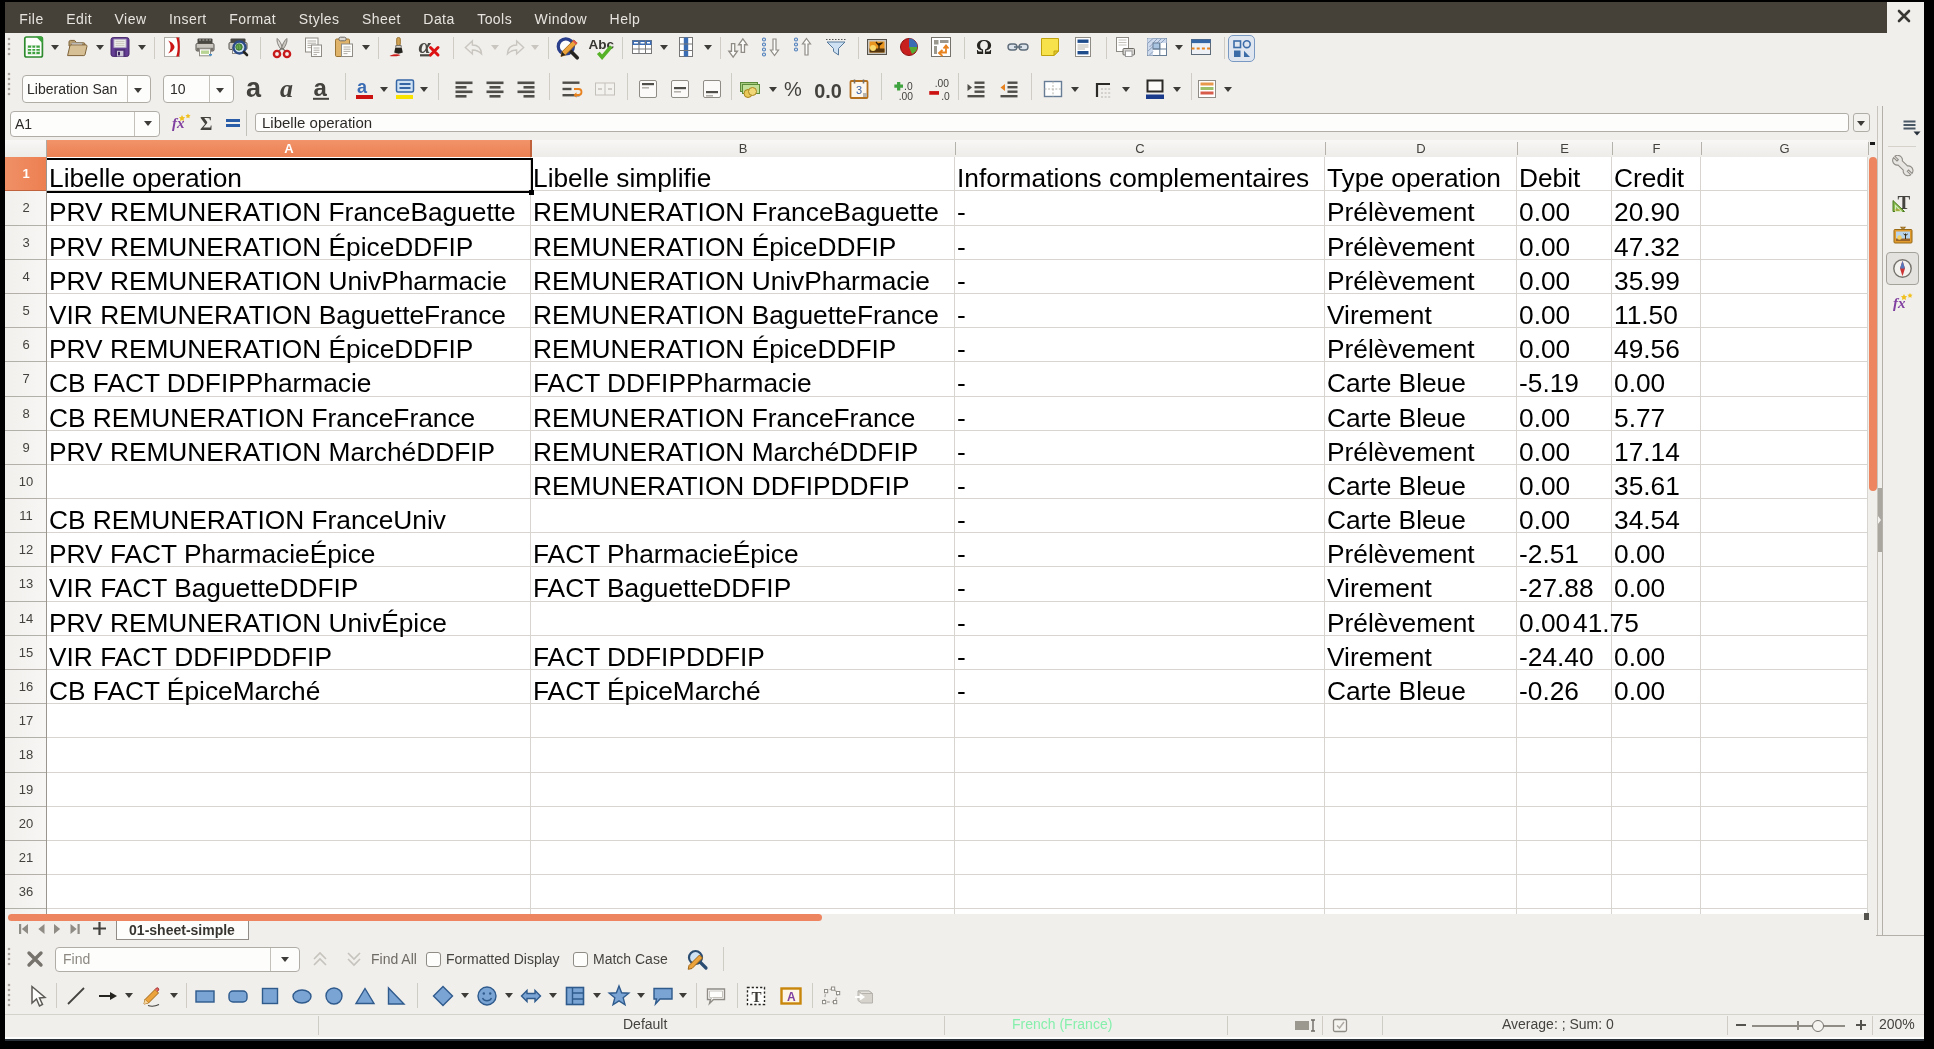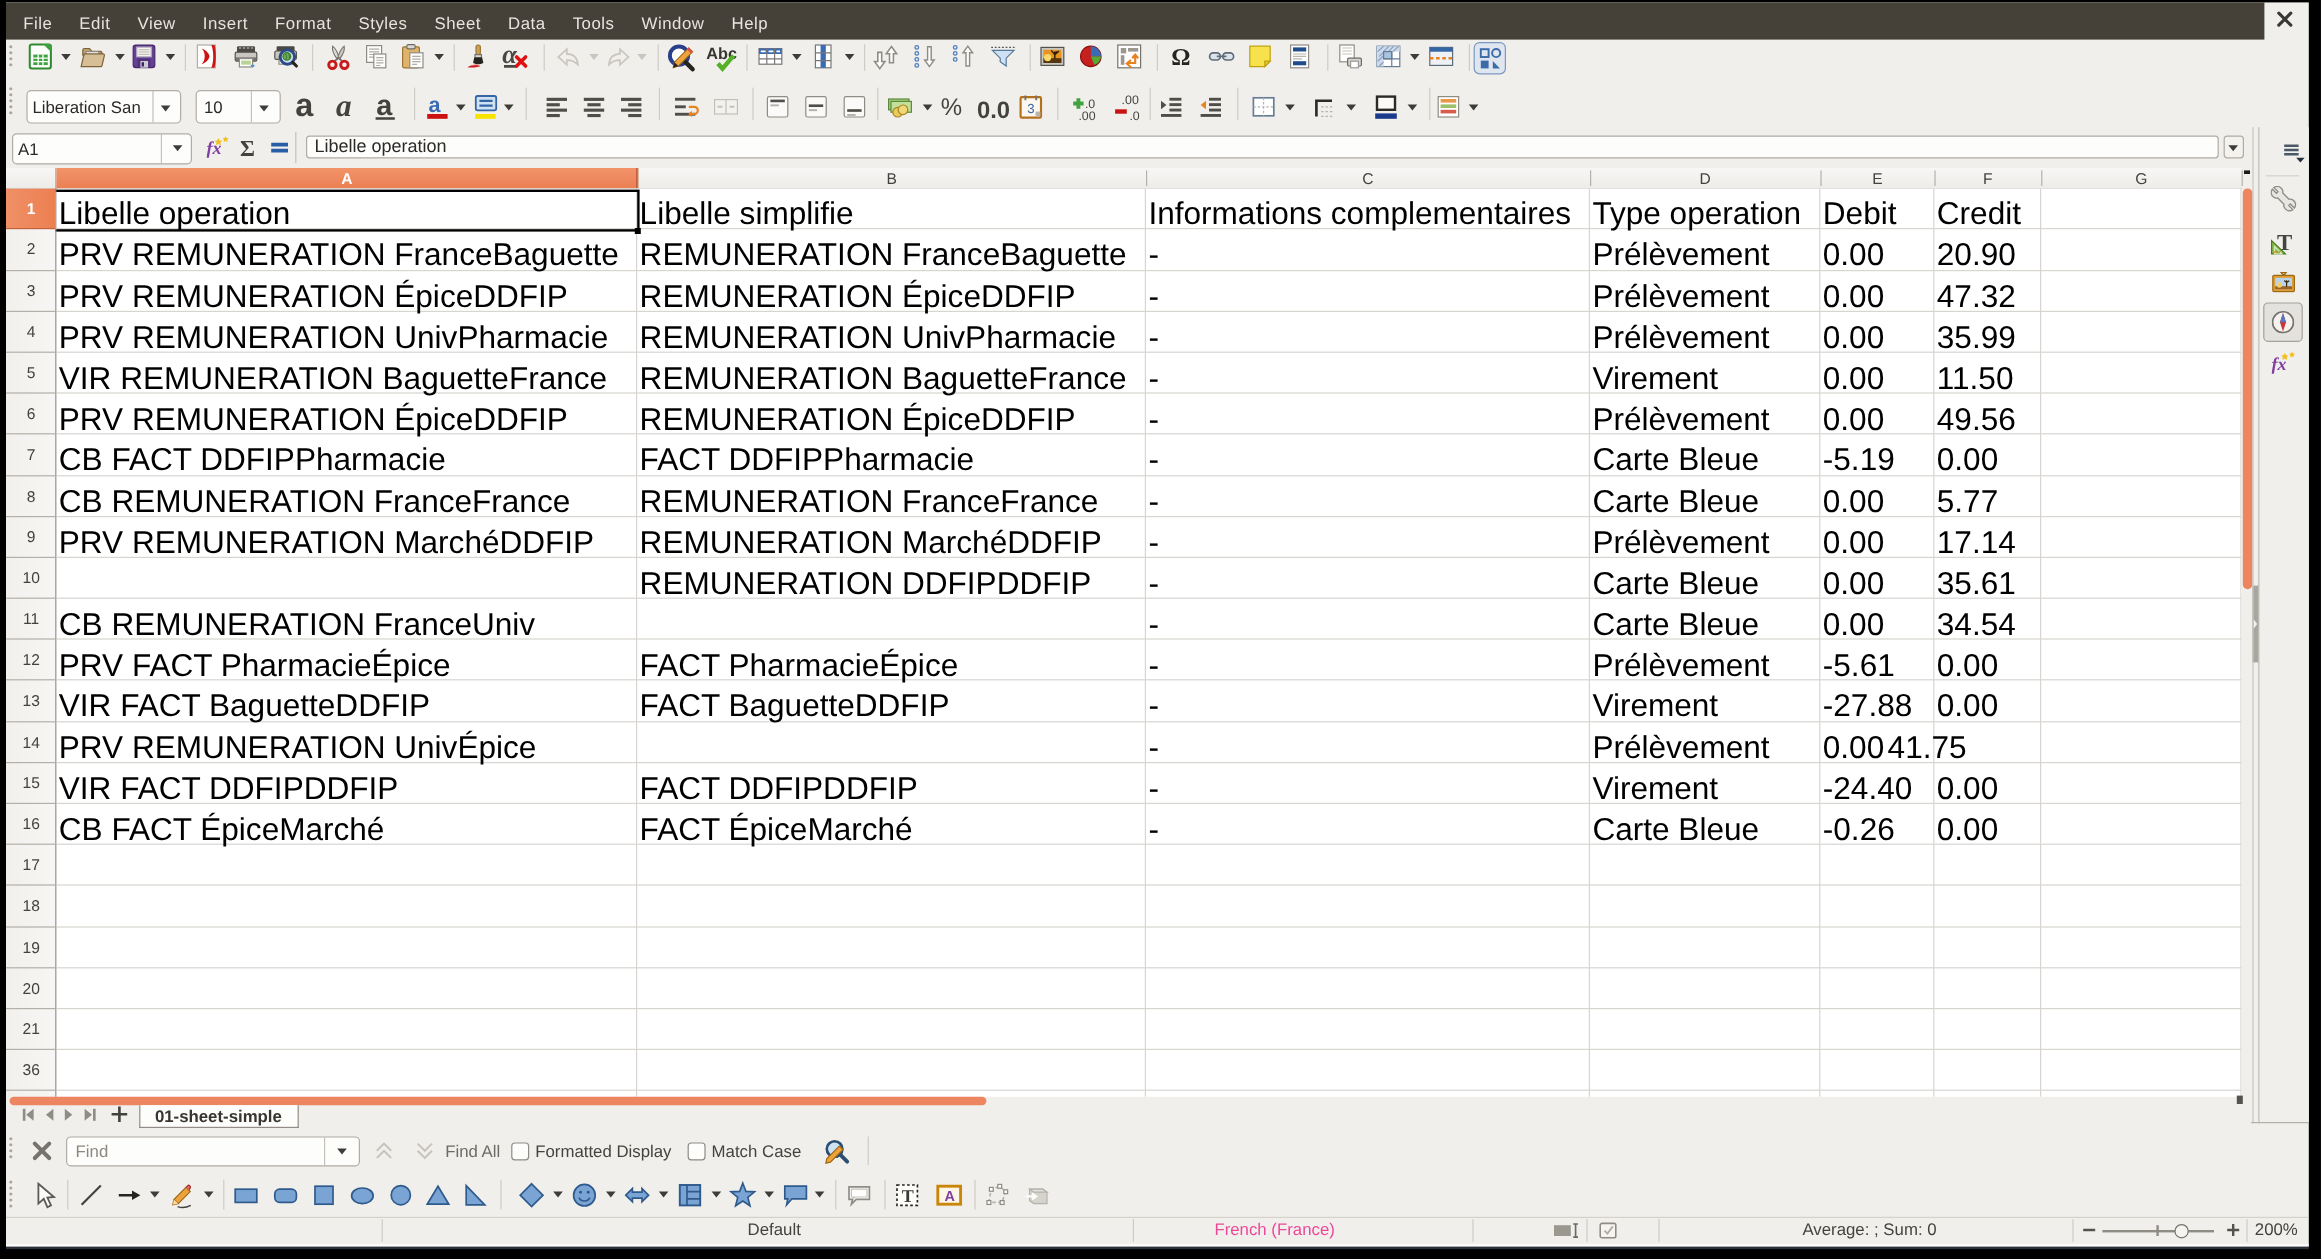--- a/index.html
+++ b/index.html
@@ -527,21 +527,21 @@
 <div class="cell" style="left:1567px;top:307.62px">35.61</div>
 <div class="cell" style="left:2px;top:341.80px">CB REMUNERATION FranceUniv</div>
 <div class="cell" style="left:910px;top:341.80px">-</div>
 <div class="cell" style="left:1280px;top:341.80px">Carte Bleue</div>
 <div class="cell" style="left:1472px;top:341.80px">0.00</div>
 <div class="cell" style="left:1567px;top:341.80px">34.54</div>
 <div class="cell" style="left:2px;top:375.98px">PRV FACT PharmacieÉpice</div>
 <div class="cell" style="left:486px;top:375.98px">FACT PharmacieÉpice</div>
 <div class="cell" style="left:910px;top:375.98px">-</div>
 <div class="cell" style="left:1280px;top:375.98px">Prélèvement</div>
-<div class="cell" style="left:1472px;top:375.98px">-5.61</div>
+<div class="cell" style="left:1472px;top:375.98px">-2.51</div>
 <div class="cell" style="left:1567px;top:375.98px">0.00</div>
 <div class="cell" style="left:2px;top:410.16px">VIR FACT BaguetteDDFIP</div>
 <div class="cell" style="left:486px;top:410.16px">FACT BaguetteDDFIP</div>
 <div class="cell" style="left:910px;top:410.16px">-</div>
 <div class="cell" style="left:1280px;top:410.16px">Virement</div>
 <div class="cell" style="left:1472px;top:410.16px">-27.88</div>
 <div class="cell" style="left:1567px;top:410.16px">0.00</div>
 <div class="cell" style="left:2px;top:444.34px">PRV REMUNERATION UnivÉpice</div>
 <div class="cell" style="left:910px;top:444.34px">-</div>
 <div class="cell" style="left:1280px;top:444.34px">Prélèvement</div>
@@ -809,21 +809,21 @@
 <svg class="ic" style="left:853.0px;top:984px" width="24" height="24" viewBox="0 0 24 24">
     <path d="M5 7 H16 L19.5 9.5 V19 H8.5 L5 16.5 Z" fill="#d6d3cd" stroke="#b5b2ac"></path>
 <path d="M5 7 L8.5 9.5 H19.5 L16 7 Z" fill="#e4e1dc" stroke="#b5b2ac"></path>
 <path d="M2 13 H9 M7 10.5 L10.5 13 L7 15.5" stroke="#fdfdfc" stroke-width="1.8" fill="none"></path>
   </svg>
 <div class="abs" style="left:5px;top:1014px;width:1919px;height:1px;background:#d5d1cb"></div>
 <div class="abs" style="left:27px;top:1048px;font-size:14px;color:#45433e;font-weight:normal;white-space:nowrap;">Sheet 1 of 1</div>
 <div class="tsep" style="left:318px;top:1016px;height:19px;background:#cfccc6"></div>
 <div class="abs" style="left:623px;top:1016px;font-size:14px;color:#45433e;font-weight:normal;white-space:nowrap;">Default</div>
 <div class="tsep" style="left:944px;top:1016px;height:19px;background:#cfccc6"></div>
-<div class="abs" style="left:1012px;top:1016px;font-size:14px;color:#ec4899;font-weight:normal;white-space:nowrap;">French (France)</div>
+<div class="abs" style="left:1012px;top:1016px;font-size:14px;color:#86efac;font-weight:normal;white-space:nowrap;">French (France)</div>
 <div class="tsep" style="left:1227px;top:1016px;height:19px;background:#cfccc6"></div>
 <svg class="ic" style="left:1294px;top:1019px" width="24" height="13" viewBox="0 0 24 13">
     <rect x="1" y="2" width="14" height="9" fill="#9b9890"></rect>
     <path d="M19 1 V12 M17 1 H21 M17 12 H21" stroke="#6d6a64" stroke-width="1.4"></path>
   </svg>
 <div class="tsep" style="left:1322px;top:1016px;height:19px;background:#cfccc6"></div>
 <svg class="ic" style="left:1332px;top:1018px" width="17" height="15" viewBox="0 0 17 15">
     <rect x="1.5" y="1.5" width="13" height="12" rx="1.5" fill="#f6f4f1" stroke="#8f8c85" stroke-width="1.3"></rect>
     <path d="M5 7.5 L7.5 10 L12 4" stroke="#b0aca6" stroke-width="1.5" fill="none"></path>
   </svg>

